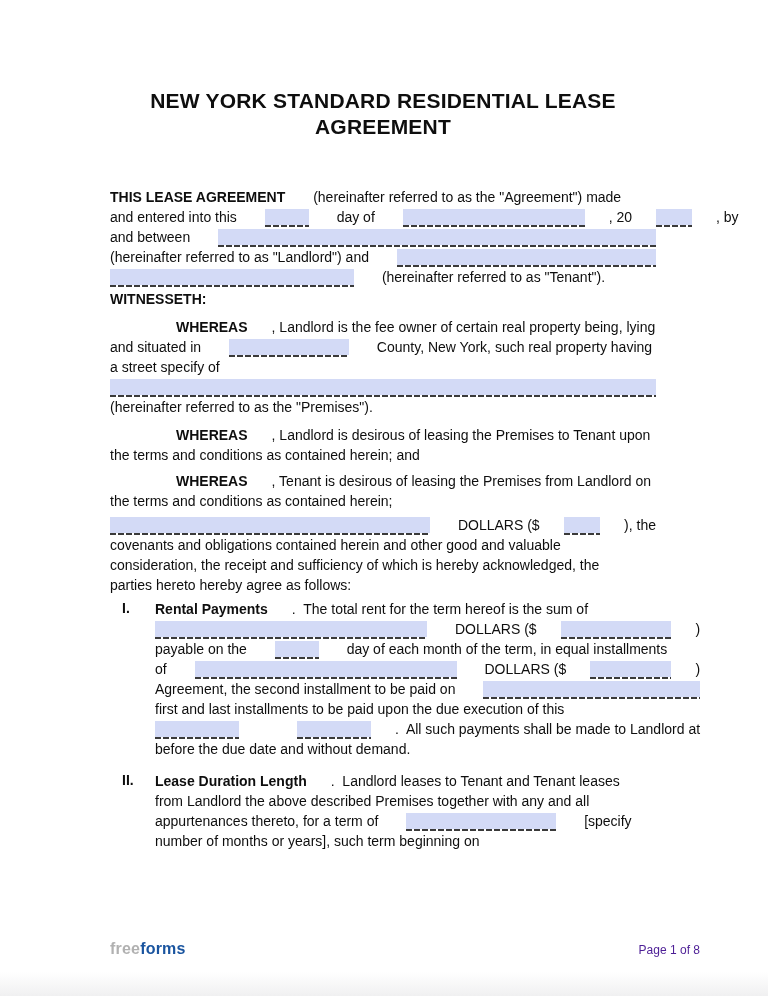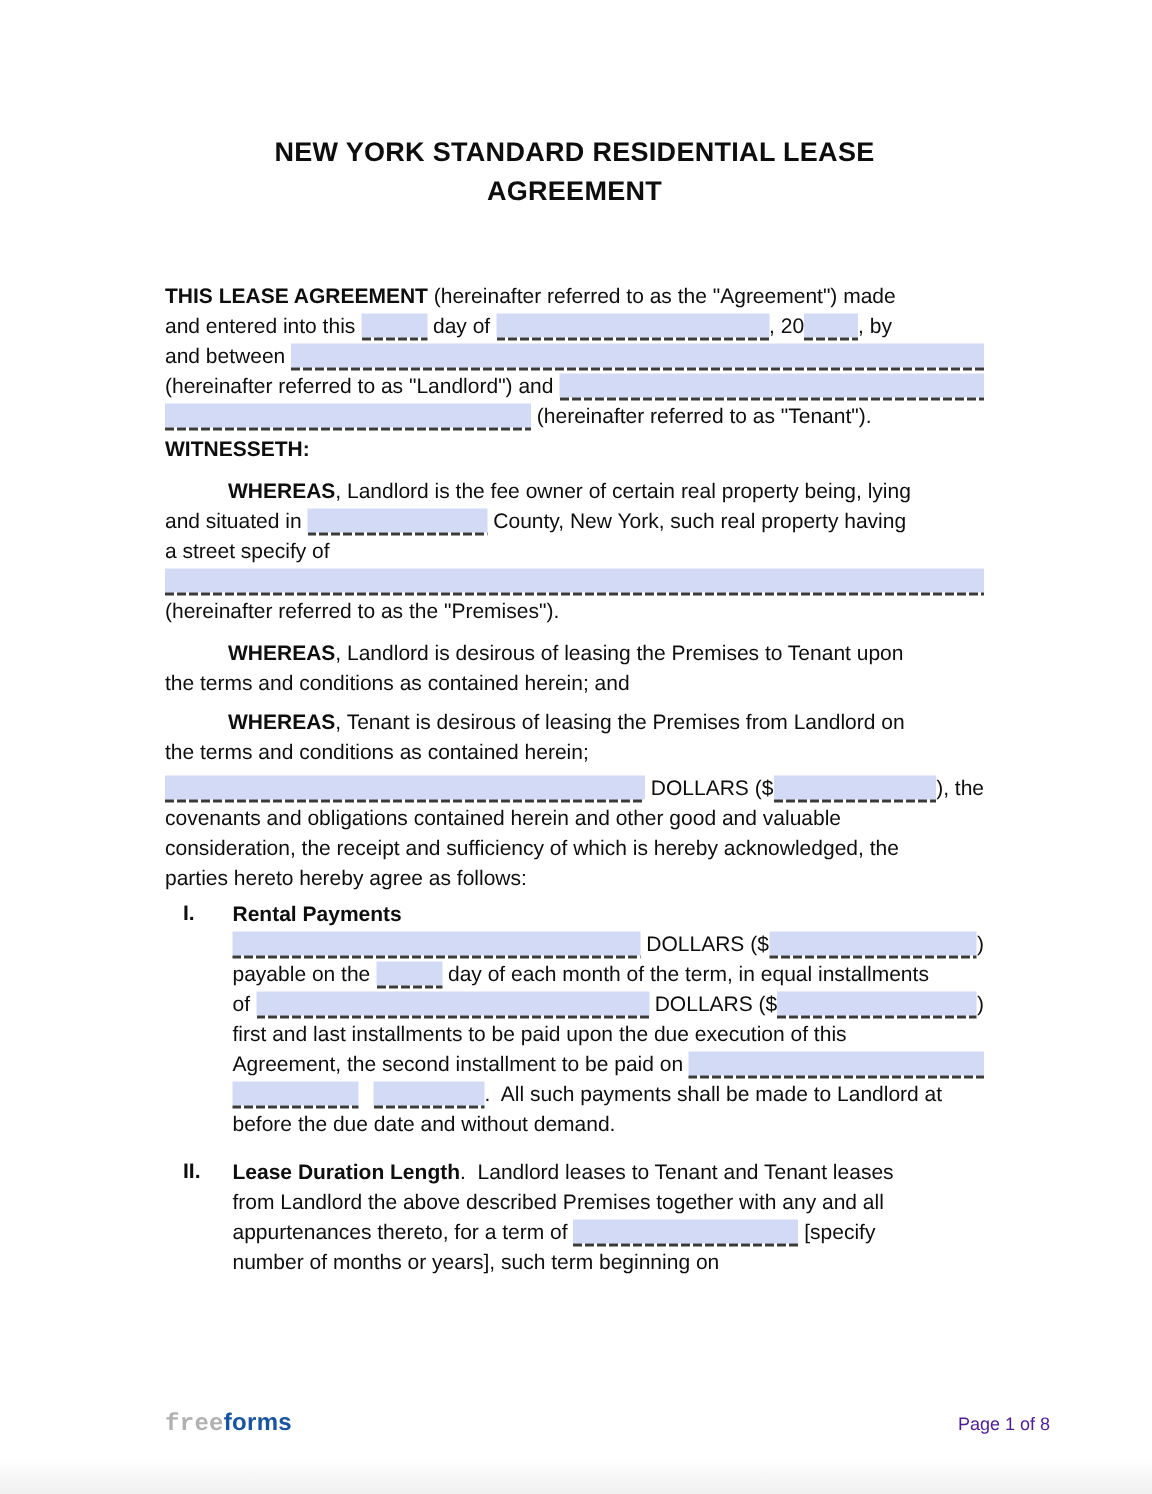--- a/index.html
+++ b/index.html
@@ -7,22 +7,22 @@
     --field-underline:#3a3a3a;
     --brand-gray:#b1b1b1;
     --brand-blue:#19549f;
     --text:#0e0e0e;
     --page-bottom-shade:#f0f0f1;
   }
   *{box-sizing:border-box;}
   body{margin:0;background:#ffffff;font-family:"Liberation Sans",sans-serif;color:var(--text);}
   .page{position:relative;width:768px;height:996px;background:#ffffff;overflow:hidden;}
   .content{position:absolute;left:110px;right:112px;top:0;}
-  .title{margin-top:88px;text-align:center;font-weight:bold;font-size:18px;line-height:26px;letter-spacing:.2px;}
-  .line{display:flex;align-items:flex-end;height:20px;font-size:14px;line-height:18px;}
+  .title{margin-top:88px;text-align:center;font-weight:bold;font-size:21px;line-height:26px;letter-spacing:.2px;}
+  .line{display:flex;align-items:flex-end;height:20px;font-size:14px;line-height:18px;gap:24px;}
   .seg{white-space:pre;}
   .bold{font-weight:bold;}
   .blank{position:relative;height:16px;margin-bottom:1px;background:var(--field-highlight);flex-shrink:0;}
   .blank.grow{flex:1;}
   .blank::after{content:"";position:absolute;left:0;right:0;bottom:-2px;height:2px;
     background:repeating-linear-gradient(90deg,var(--field-underline) 0 6px,transparent 6px 8px);}
   .spacer{flex-shrink:0;height:1px;}
   .block{margin-top:0;}
   .list{display:flex;padding-left:12px;}
   .list-num{width:33px;flex-shrink:0;font-weight:bold;font-size:14px;line-height:20px;}
@@ -30,21 +30,21 @@
   [data-name="opening-paragraph"]{margin-top:46px;}
   [data-name="witnesseth-heading"]{margin-top:2px;}
   [data-name="whereas-fee-owner"]{margin-top:8px;}
   [data-name="whereas-landlord-leasing"]{margin-top:8px;}
   [data-name="whereas-tenant-leasing"]{margin-top:6px;}
   [data-name="now-therefore"]{margin-top:4px;}
   [data-name="section-rental-payments"]{margin-top:4px;}
   [data-name="section-lease-duration"]{margin-top:12px;}
   .footer{position:absolute;left:110px;right:68px;top:940px;display:flex;justify-content:space-between;align-items:baseline;}
   .brand{font-size:16px;font-weight:bold;letter-spacing:.2px;}
-  .brand-free{color:var(--brand-gray);font-family:Liberation Mono, monospace;}
+  .brand-free{color:var(--brand-gray);}
   .brand-forms{color:var(--brand-blue);}
   .page-indicator{font-size:12px;color:#4c1d95;}
   .bottom-shade{position:absolute;left:0;right:0;bottom:0;height:24px;
     background:linear-gradient(to bottom,#ffffff,var(--page-bottom-shade));}
 </style>
 </head>
 <body>
 
 <div class="page" data-name="page">
   <div class="content" data-name="document-body">
@@ -141,45 +141,46 @@
         </div>
         <div class="line" data-name="text-line">
           <span class="seg" data-name="text-run">parties hereto hereby agree as follows:</span>
         </div>
       </div>
       <div class="block list" data-name="section-rental-payments">
         <span class="list-num" data-name="section-number">I.</span>
         <div class="list-lines" data-name="section-body">
           <div class="line" data-name="text-line">
             <span class="seg bold" data-name="text-run-bold">Rental Payments</span>
+            <span class="seg" data-name="text-run">.  The total rent for the term hereof is the sum of</span>
           </div>
           <div class="line" data-name="text-line">
             <span class="blank" data-name="form-field-blank" style="width: 272px;"></span>
             <span class="seg" data-name="text-run"> DOLLARS ($</span>
             <span class="blank grow" data-name="form-field-blank"></span>
             <span class="seg" data-name="text-run">)</span>
           </div>
           <div class="line" data-name="text-line">
             <span class="seg" data-name="text-run">payable on the </span>
             <span class="blank" data-name="form-field-blank" style="width: 44px;"></span>
             <span class="seg" data-name="text-run"> day of each month of the term, in equal installments</span>
           </div>
           <div class="line" data-name="text-line">
             <span class="seg" data-name="text-run">of </span>
             <span class="blank" data-name="form-field-blank" style="width: 262px;"></span>
             <span class="seg" data-name="text-run"> DOLLARS ($</span>
             <span class="blank grow" data-name="form-field-blank"></span>
             <span class="seg" data-name="text-run">)</span>
           </div>
           <div class="line" data-name="text-line">
-            <span class="seg" data-name="text-run">first and last installments to be paid upon the due execution of this</span>
-          </div>
-          <div class="line" data-name="text-line">
             <span class="seg" data-name="text-run">Agreement, the second installment to be paid on </span>
             <span class="blank grow" data-name="form-field-blank"></span>
+          </div>
+          <div class="line" data-name="text-line">
+            <span class="seg" data-name="text-run">first and last installments to be paid upon the due execution of this</span>
           </div>
           <div class="line" data-name="text-line">
             <span class="blank" data-name="form-field-blank" style="width: 84px;"></span>
             <span class="spacer" data-name="indent-spacer" style="width: 10px;"></span>
             <span class="blank" data-name="form-field-blank" style="width: 74px;"></span>
             <span class="seg" data-name="text-run">.  All such payments shall be made to Landlord at</span>
           </div>
           <div class="line" data-name="text-line">
             <span class="seg" data-name="text-run">before the due date and without demand.</span>
           </div>

